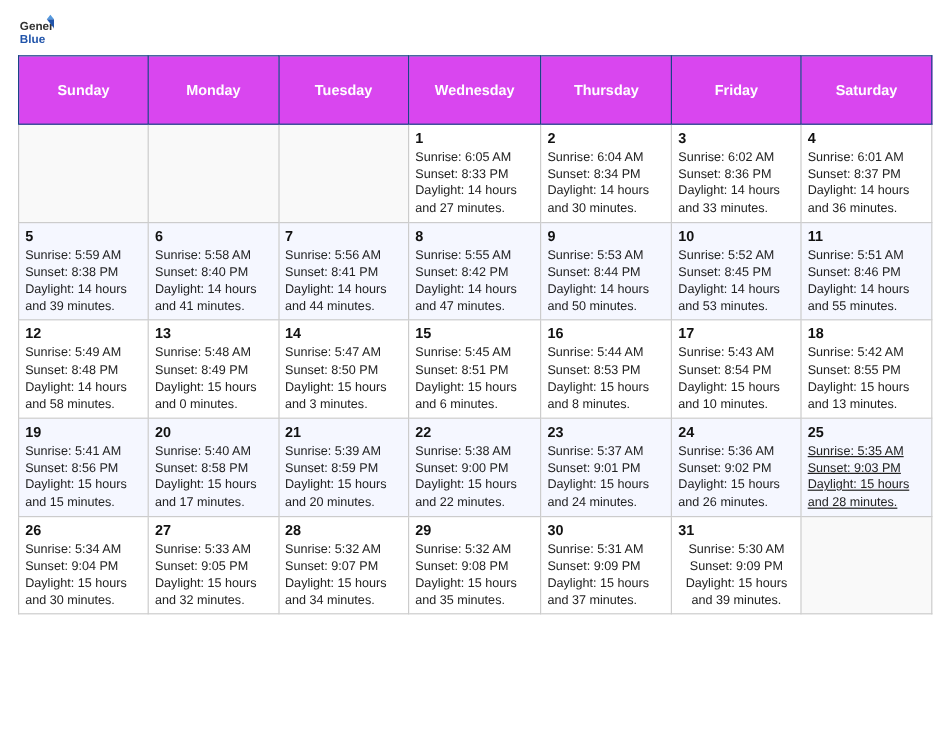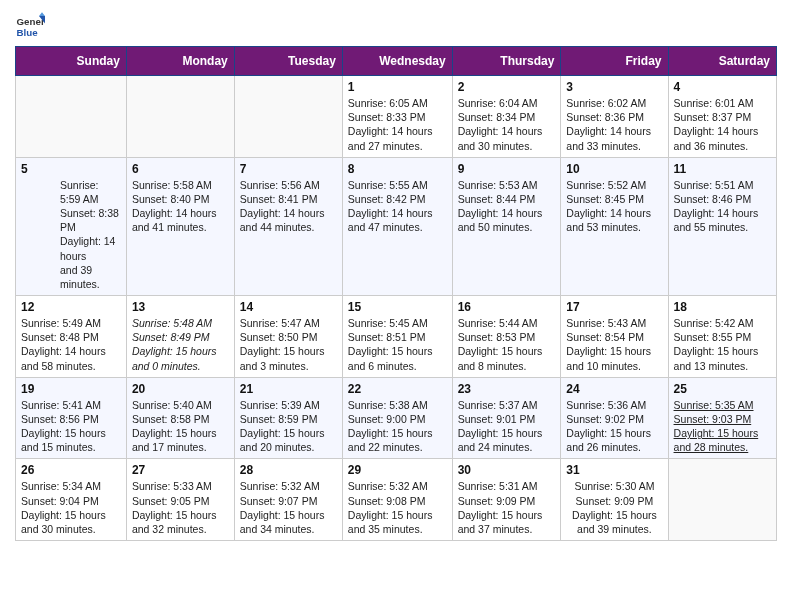--- a/index.html
+++ b/index.html
@@ -41,24 +41,24 @@
     .cal-subtitle {
       font-size: 15px;
       color: #333;
     }
     table {
       width: 100%;
       border-collapse: collapse;
       font-size: 11px;
     }
     thead th {
-      background-color: #701a75;
+      background-color: #d946ef;
       color: #fff;
-      text-align: right;
-      padding: 7px 6px;
+      text-align: center;
+      padding: 21px 6px;
       font-size: 12px;
       font-weight: bold;
       border: 1px solid #1a4488;
     }
     tbody td {
       border: 1px solid #ccc;
       vertical-align: top;
       padding: 4px 5px;
       width: 113px;
       height: 80px;
@@ -141,21 +141,21 @@
           <span class="day-num">4</span>
           <div class="day-info" style="white-space: pre-line;">Sunrise: 6:01 AM
 Sunset: 8:37 PM
 Daylight: 14 hours
 and 36 minutes.</div>
         </td>
       </tr>
       <tr>
         <td>
           <span class="day-num">5</span>
-          <div class="day-info" style="white-space: pre-line; margin-left: 39px;">Sunrise: 5:59 AM
+          <div class="day-info" style="white-space: pre-line;">Sunrise: 5:59 AM
 Sunset: 8:38 PM
 Daylight: 14 hours
 and 39 minutes.</div>
         </td>
         <td>
           <span class="day-num">6</span>
           <div class="day-info" style="white-space: pre-line;">Sunrise: 5:58 AM
 Sunset: 8:40 PM
 Daylight: 14 hours
 and 41 minutes.</div>
@@ -199,21 +199,21 @@
       <tr>
         <td>
           <span class="day-num">12</span>
           <div class="day-info" style="white-space: pre-line;">Sunrise: 5:49 AM
 Sunset: 8:48 PM
 Daylight: 14 hours
 and 58 minutes.</div>
         </td>
         <td>
           <span class="day-num">13</span>
-          <div class="day-info" style="white-space: pre-line; font-style: italic;">Sunrise: 5:48 AM
+          <div class="day-info" style="white-space: pre-line;">Sunrise: 5:48 AM
 Sunset: 8:49 PM
 Daylight: 15 hours
 and 0 minutes.</div>
         </td>
         <td>
           <span class="day-num">14</span>
           <div class="day-info" style="white-space: pre-line;">Sunrise: 5:47 AM
 Sunset: 8:50 PM
 Daylight: 15 hours
 and 3 minutes.</div>

